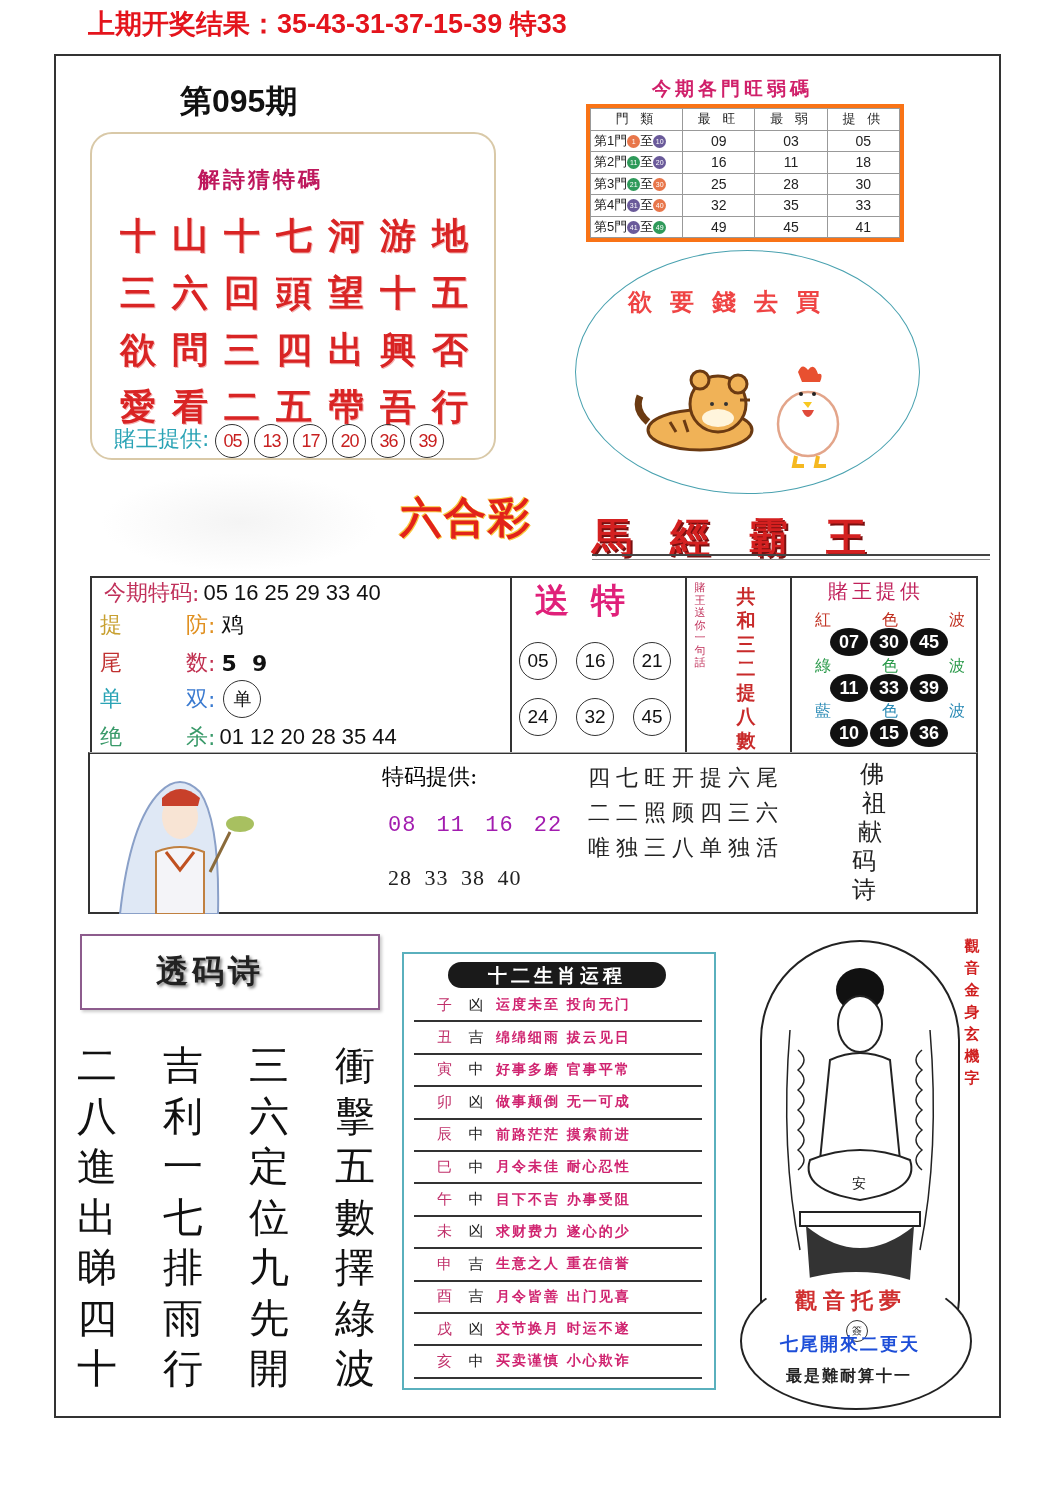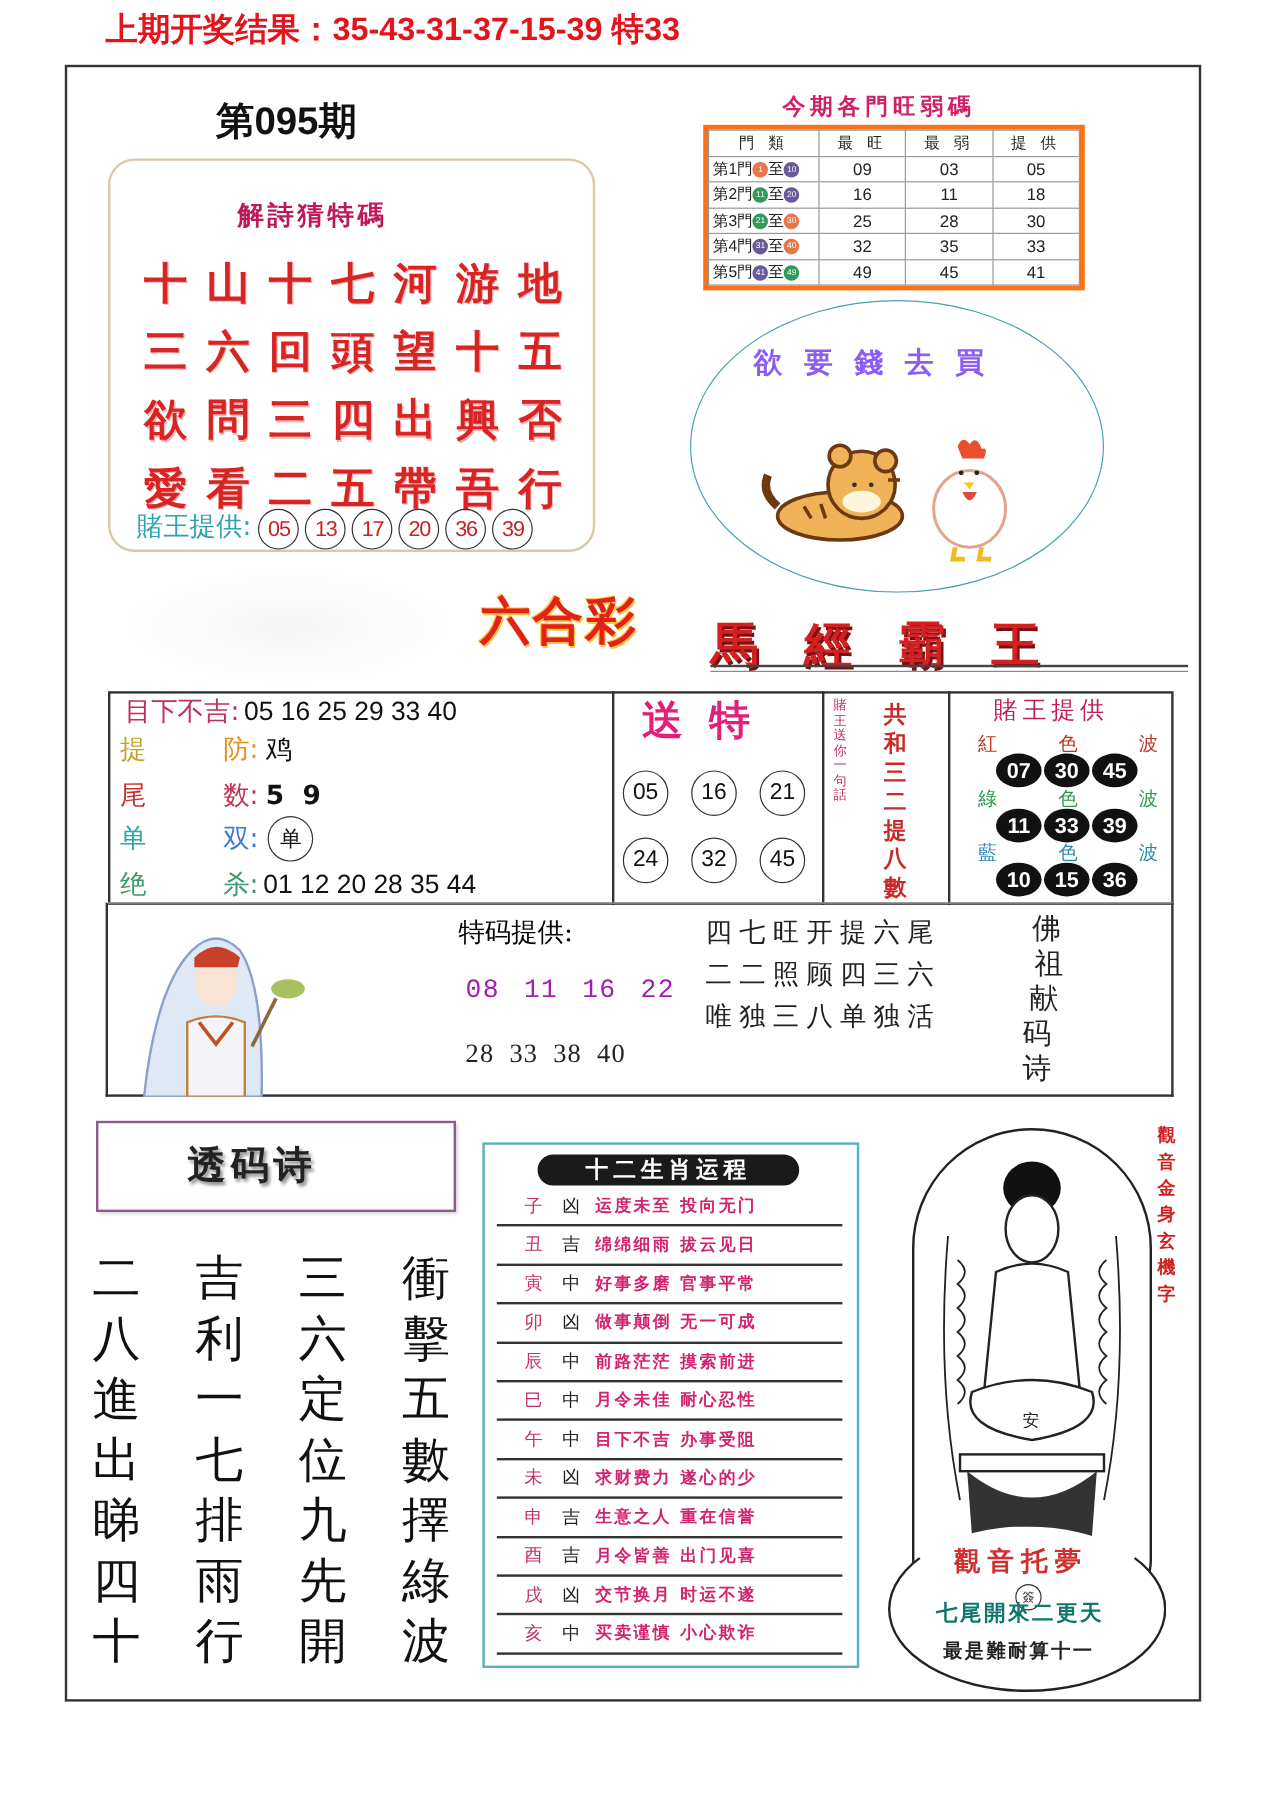--- a/index.html
+++ b/index.html
@@ -30,21 +30,21 @@
   .door-title { left: 652px; top: 76px; font-size: 19px; color: #d0206a; font-weight: bold; letter-spacing: 4px; }
   .door-table-wrap { left: 586px; top: 104px; width: 318px; height: 138px; border: 4px solid #f97316; background: #fff; }
   table.door { width: 100%; border-collapse: collapse; font-size: 14px; font-family: "Liberation Sans", sans-serif; }
   table.door th, table.door td { border: 1px solid #999; height: 21.5px; text-align: center; font-weight: normal; color: #222; }
   table.door th { font-size: 13px; letter-spacing: 4px; }
   .door-label { color: #b8317f; font-size: 13px; white-space: nowrap; text-align: left !important; padding-left: 3px; }
   .mini-ball { display: inline-block; width: 13px; height: 13px; border-radius: 50%; font-size: 7px; line-height: 13px; text-align: center; color: #fff; vertical-align: middle; }
 
   
   .oval { left: 575px; top: 250px; width: 345px; height: 244px; border: 1.5px solid #4aa2b0; border-radius: 50%; clip-path: inset(0 0 0 0); background: #fff; }
-  .oval-text { left: 628px; top: 286px; font-size: 24px; color: #8b5cf6; font-weight: bold; letter-spacing: 18px; font-family: "DejaVu Serif", serif; }
+  .oval-text { left: 628px; top: 286px; font-size: 24px; color: #ef4444; font-weight: bold; letter-spacing: 18px; font-family: "DejaVu Serif", serif; }
   .tiger { left: 630px; top: 366px; width: 130px; height: 90px; }
   .rooster { left: 768px; top: 364px; width: 78px; height: 106px; }
 
   
   .banner-left { left: 400px; top: 490px; font-size: 42px; font-weight: bold; color: #e2221a; font-family: "DejaVu Serif", serif; text-shadow: 1px 1px 0 #f8c840, -1px -1px 0 #f8c840; letter-spacing: 2px; }
   .banner-right { left: 592px; top: 510px; display: flex; gap: 38px; }
   .banner-right span { font-size: 40px; font-weight: bold; color: #d42020; font-family: "DejaVu Sans", sans-serif; text-shadow: 2px 2px 0 #7a1010; letter-spacing: 0; }
   .banner-line1 { left: 592px; top: 554px; width: 398px; height: 2px; background: #444; }
   .banner-line2 { left: 592px; top: 559px; width: 398px; height: 1px; background: #888; }
   .fade-blob { left: 100px; top: 472px; width: 280px; height: 100px; background: radial-gradient(ellipse at center, #f4f4f4 0%, #ffffff 70%); }
@@ -99,21 +99,21 @@
   .z-lk { width: 32px; text-align: center; color: #222; font-family: "DejaVu Serif", serif; }
   .z-tx { color: #d02470; letter-spacing: 2px; font-weight: bold; font-size: 14px; white-space: nowrap; padding-left: 4px; }
 
   
   .gy-oval { left: 760px; top: 940px; width: 200px; height: 400px; border: 2px solid #222; border-radius: 100px 100px 40px 40px; }
   .gy-fig { left: 770px; top: 950px; width: 180px; height: 340px; }
   .gy-vert { left: 962px; top: 935px; width: 20px; font-size: 15px; line-height: 22px; color: #d02020; text-align: center; font-family: "DejaVu Serif", serif; font-weight: bold; }
   .gy-ellipse { left: 740px; top: 1272px; width: 232px; height: 138px; border: 2px solid #222; border-radius: 50%; border-top-color: transparent; background: #fff; }
   .gy-dream { left: 795px; top: 1286px; font-size: 22px; color: #d03030; letter-spacing: 6px; font-weight: bold; font-family: "DejaVu Serif", serif; }
   .gy-sign { left: 846px; top: 1320px; width: 22px; height: 22px; border: 1px solid #333; border-radius: 50%; font-size: 10px; display: flex; align-items: center; justify-content: center; }
-  .gy-line1 { left: 780px; top: 1332px; font-size: 18px; color: #0f766e; letter-spacing: 2px; font-family: "DejaVu Serif", serif; font-weight: bold; }
+  .gy-line1 { left: 780px; top: 1332px; font-size: 18px; color: #1d4ed8; letter-spacing: 2px; font-family: "DejaVu Serif", serif; font-weight: bold; }
   .gy-line2 { left: 786px; top: 1366px; font-size: 16px; color: #222; letter-spacing: 2px; font-family: "DejaVu Serif", serif; font-weight: bold; }
 </style>
 </head>
 <body>
 
 <div class="abs top-result">上期开奖结果：35-43-31-37-15-39 特33</div>
 <div class="abs frame"></div>
 <div class="abs issue">第095期</div>
 
 <div class="abs poem-box"></div>
@@ -243,21 +243,21 @@
 </div>
 <div class="abs banner-line1"></div>
 <div class="abs banner-line2"></div>
 
 <div class="abs mid-box"></div>
 <div class="abs mid-div1"></div>
 <div class="abs mid-div2"></div>
 <div class="abs mid-div3"></div>
 
 <div class="abs tm-row" style="top:578px;left:104px">
-  <span class="tm-title">目下不吉</span>
+  <span class="tm-title">今期特码</span>
   <span class="tm-title">:</span>
   <span class="tm-val" style="margin-left:4px">05 16 25 29 33 40</span>
 </div>
 <div class="abs tm-row" style="top:610px">
   <span class="lbl-a" style="color:#c8a030">提</span>
   <span style="color:#e09020">防</span>
     <span style="color:#e09020">:</span>
   <span style="margin-left:6px;color:#111">鸡</span>
 </div>
 <div class="abs tm-row" style="top:648px">

